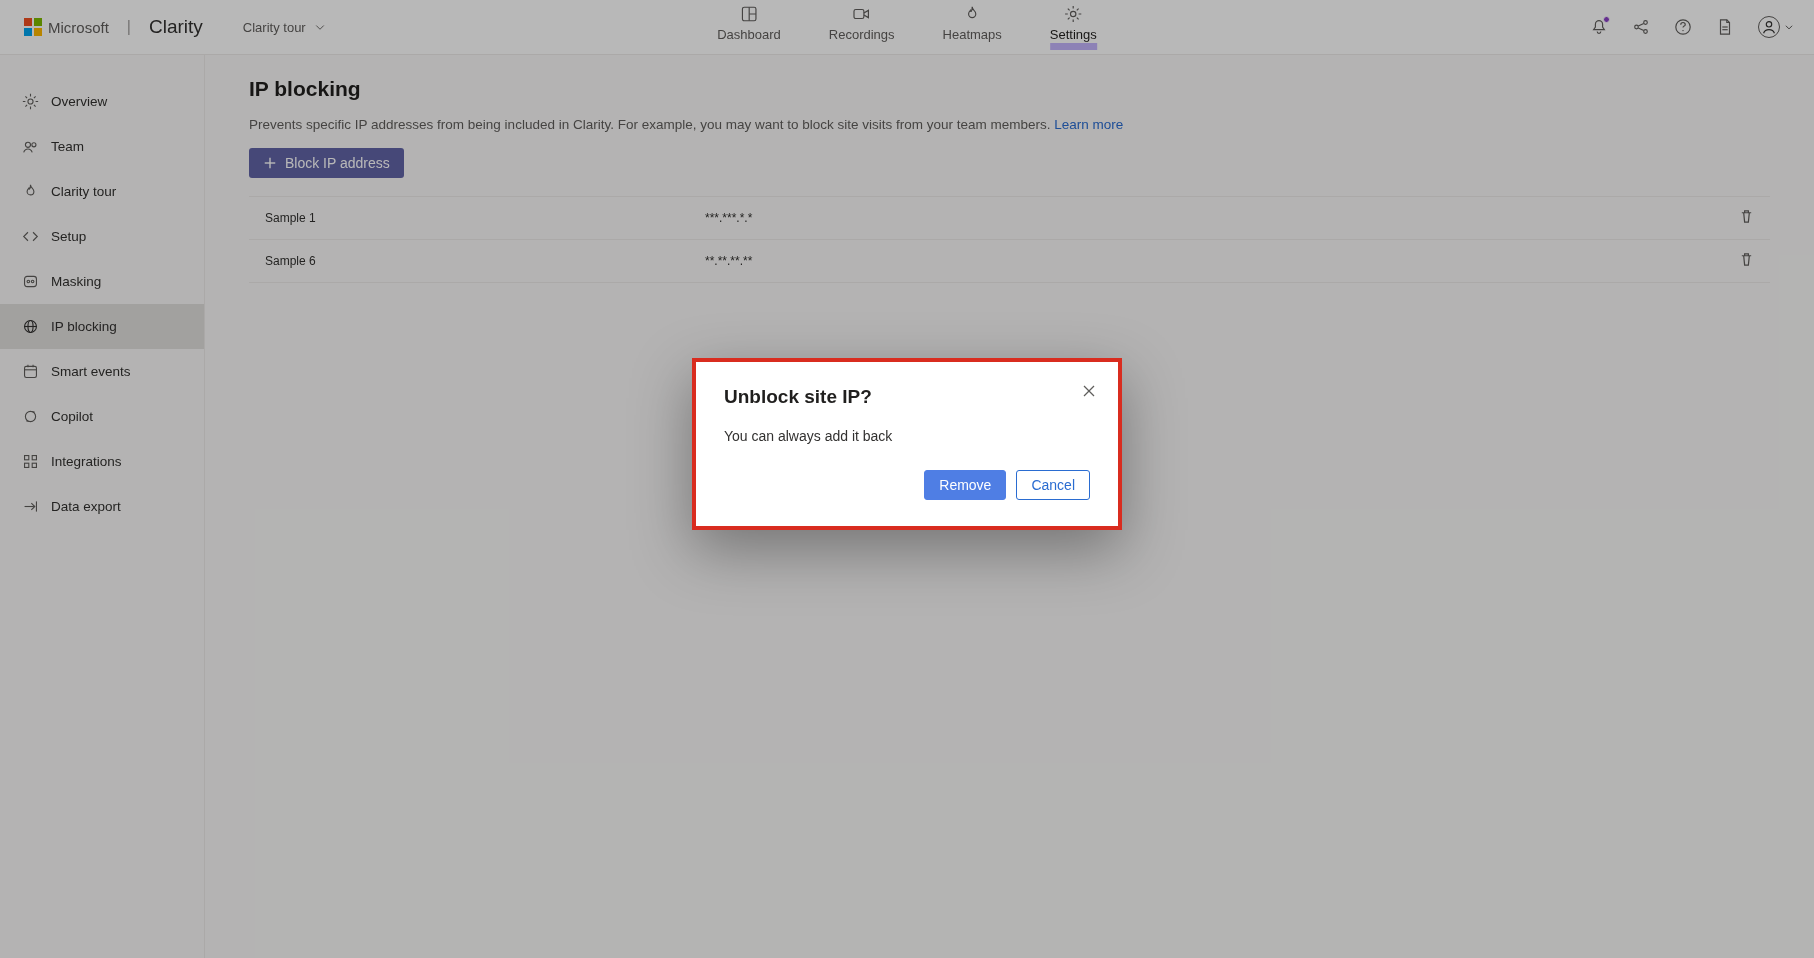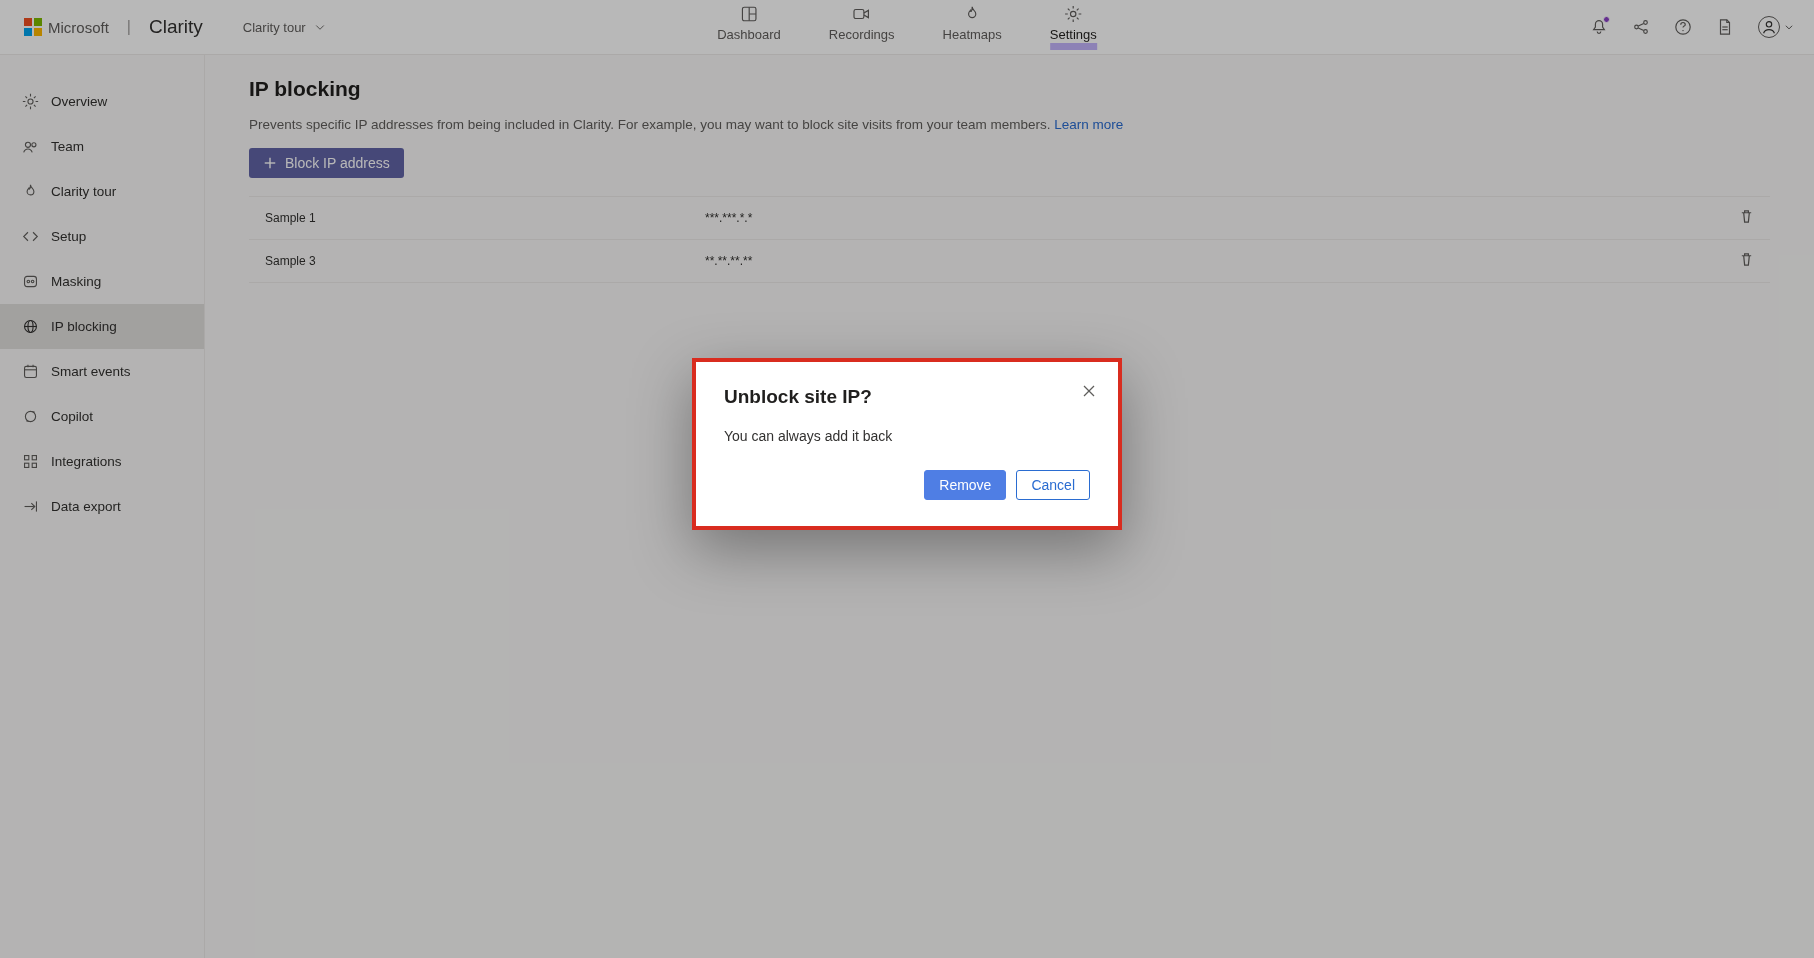--- a/index.html
+++ b/index.html
@@ -325,21 +325,21 @@
         <div class="ip-row">
           <span>Sample 1</span>
           <span class="ipval">***.***.*.*</span>
           <span class="trash">
             <svg viewBox="0 0 16 16">
                 <path d="M3 4h10M6 4V2h4v2M5 4l1 10h4l1-10" fill="none" stroke="currentColor" stroke-width="1.3"></path>
               </svg>
           </span>
         </div>
         <div class="ip-row">
-          <span>Sample 3</span>
+          <span>Sample 6</span>
           <span class="ipval">**.**.**.**</span>
           <span class="trash">
             <svg viewBox="0 0 16 16">
                 <path d="M3 4h10M6 4V2h4v2M5 4l1 10h4l1-10" fill="none" stroke="currentColor" stroke-width="1.3"></path>
               </svg>
           </span>
         </div>
       </div>
     </div>
   </div>

